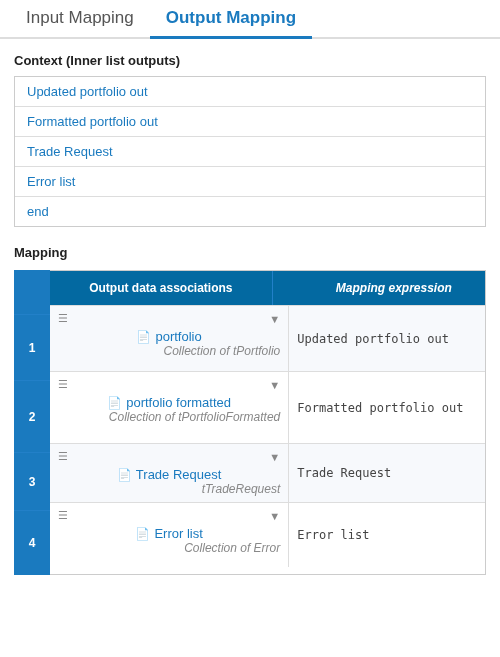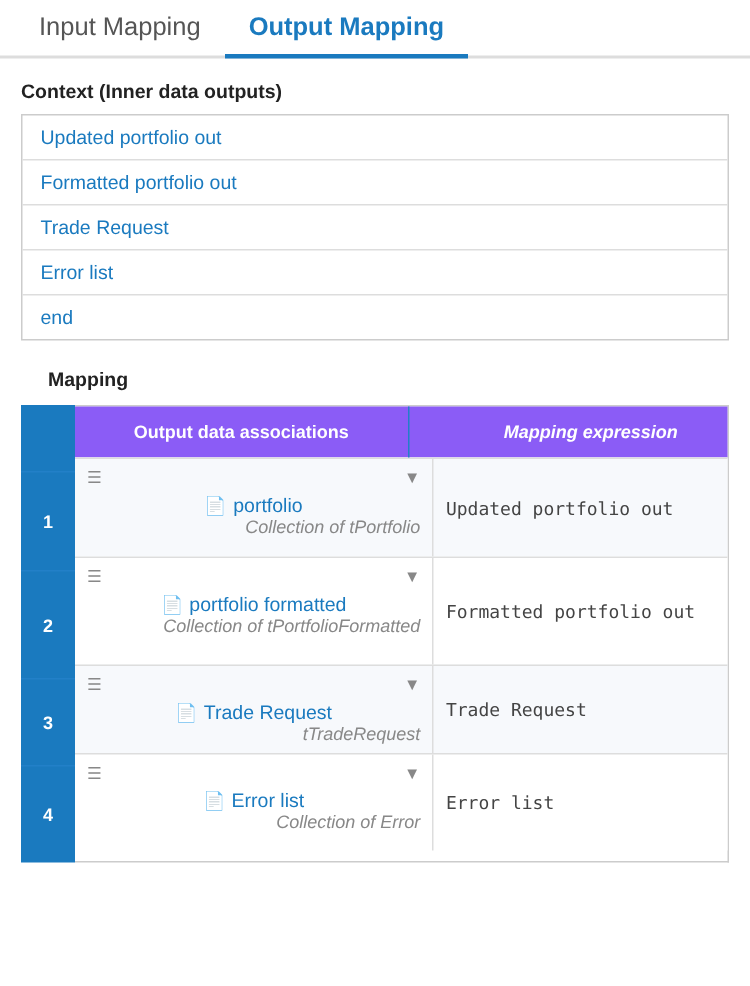--- a/index.html
+++ b/index.html
@@ -55,21 +55,21 @@
       cursor: pointer;
     }
     .context-item:last-child {
       border-bottom: none;
     }
 
     
     .mapping-title {
       font-weight: bold;
       font-size: 13px;
-      padding: 0 14px 10px 32px;
+      padding: 0 14px 10px 14px;
       color: #222;
     }
 
     .mapping-table-wrapper {
       margin: 0 14px;
       display: flex;
     }
 
     
     .row-numbers {
@@ -95,21 +95,21 @@
     }
 
     
     .mapping-table {
       flex: 1;
       border: 1px solid #ccc;
       border-left: none;
     }
     .mapping-header {
       display: flex;
-      background: #8b5cf6;
+      background: #0369a1;
       gap: 30px;
     }
     .col-header {
       color: #fff;
       font-size: 12px;
       font-weight: bold;
       padding: 10px 8px;
       text-align: center;
     }
     .col-output {
@@ -199,21 +199,21 @@
     .mr-4 { min-height: 65px; }
   </style>
 </head>
 <body>
 
 <div class="tabs">
   <div class="tab">Input Mapping</div>
   <div class="tab active">Output Mapping</div>
 </div>
 
-<div class="section-title">Context (Inner data outputs)</div>
+<div class="section-title">Context (Inner list outputs)</div>
 <div class="context-list">
   <div class="context-item">Updated portfolio out</div>
   <div class="context-item">Formatted portfolio out</div>
   <div class="context-item">Trade Request</div>
   <div class="context-item">Error list</div>
   <div class="context-item">end</div>
 </div>
 
 <div class="mapping-title">Mapping</div>
 

